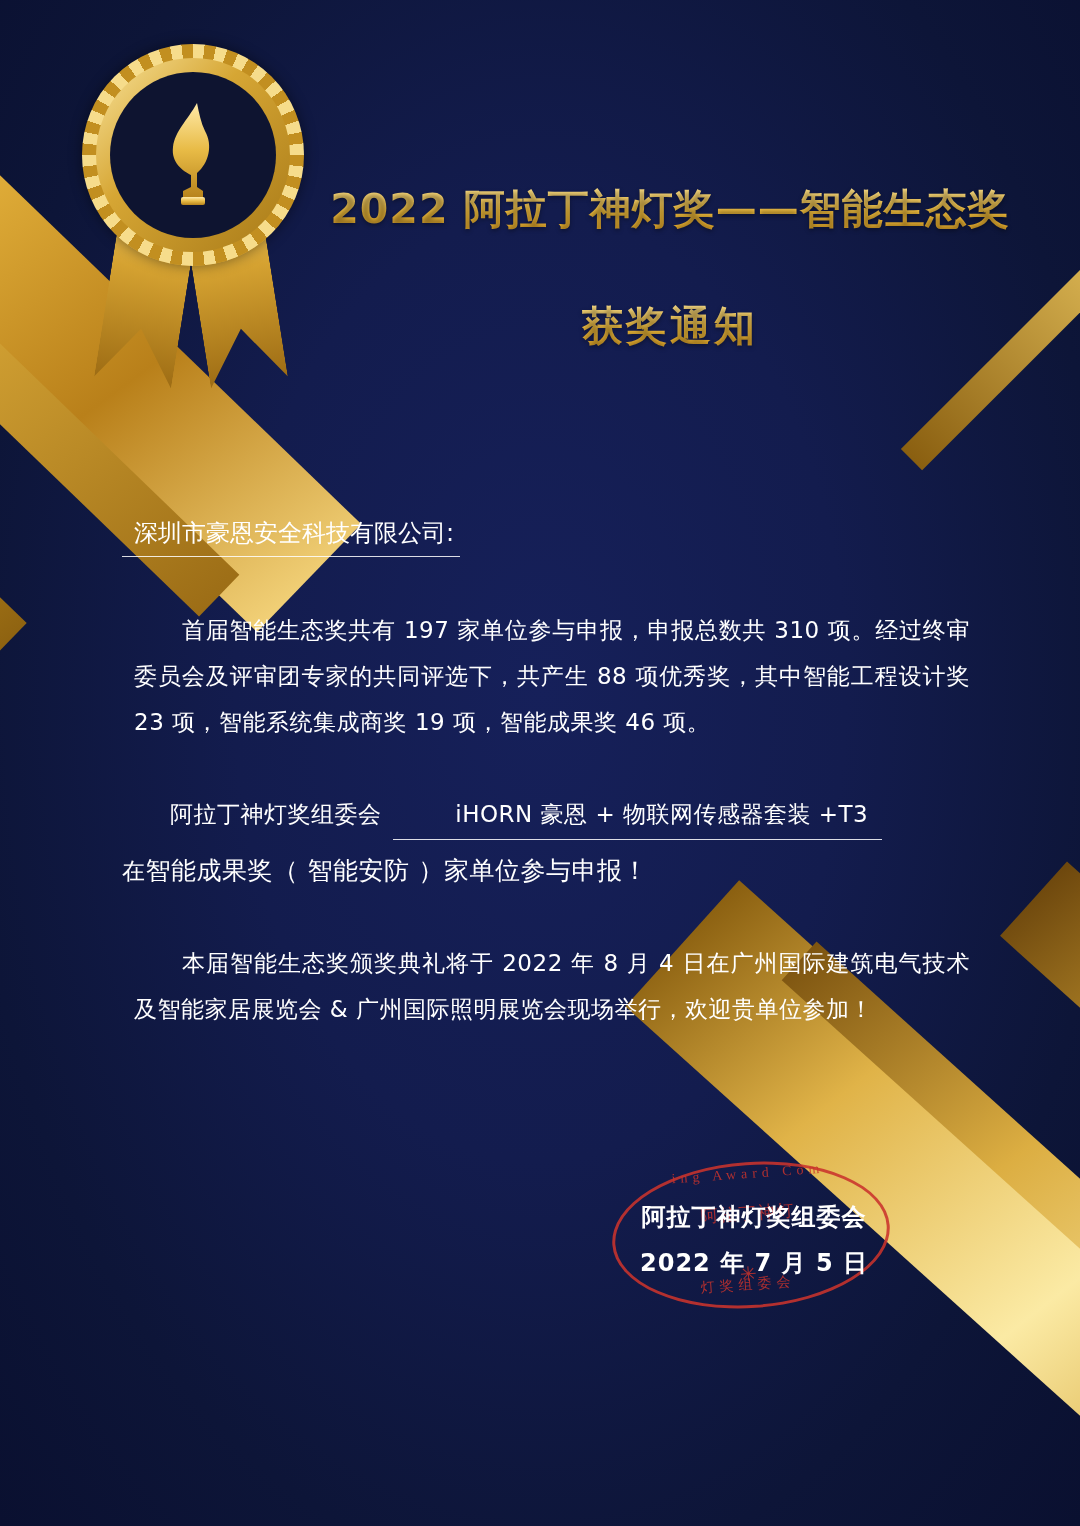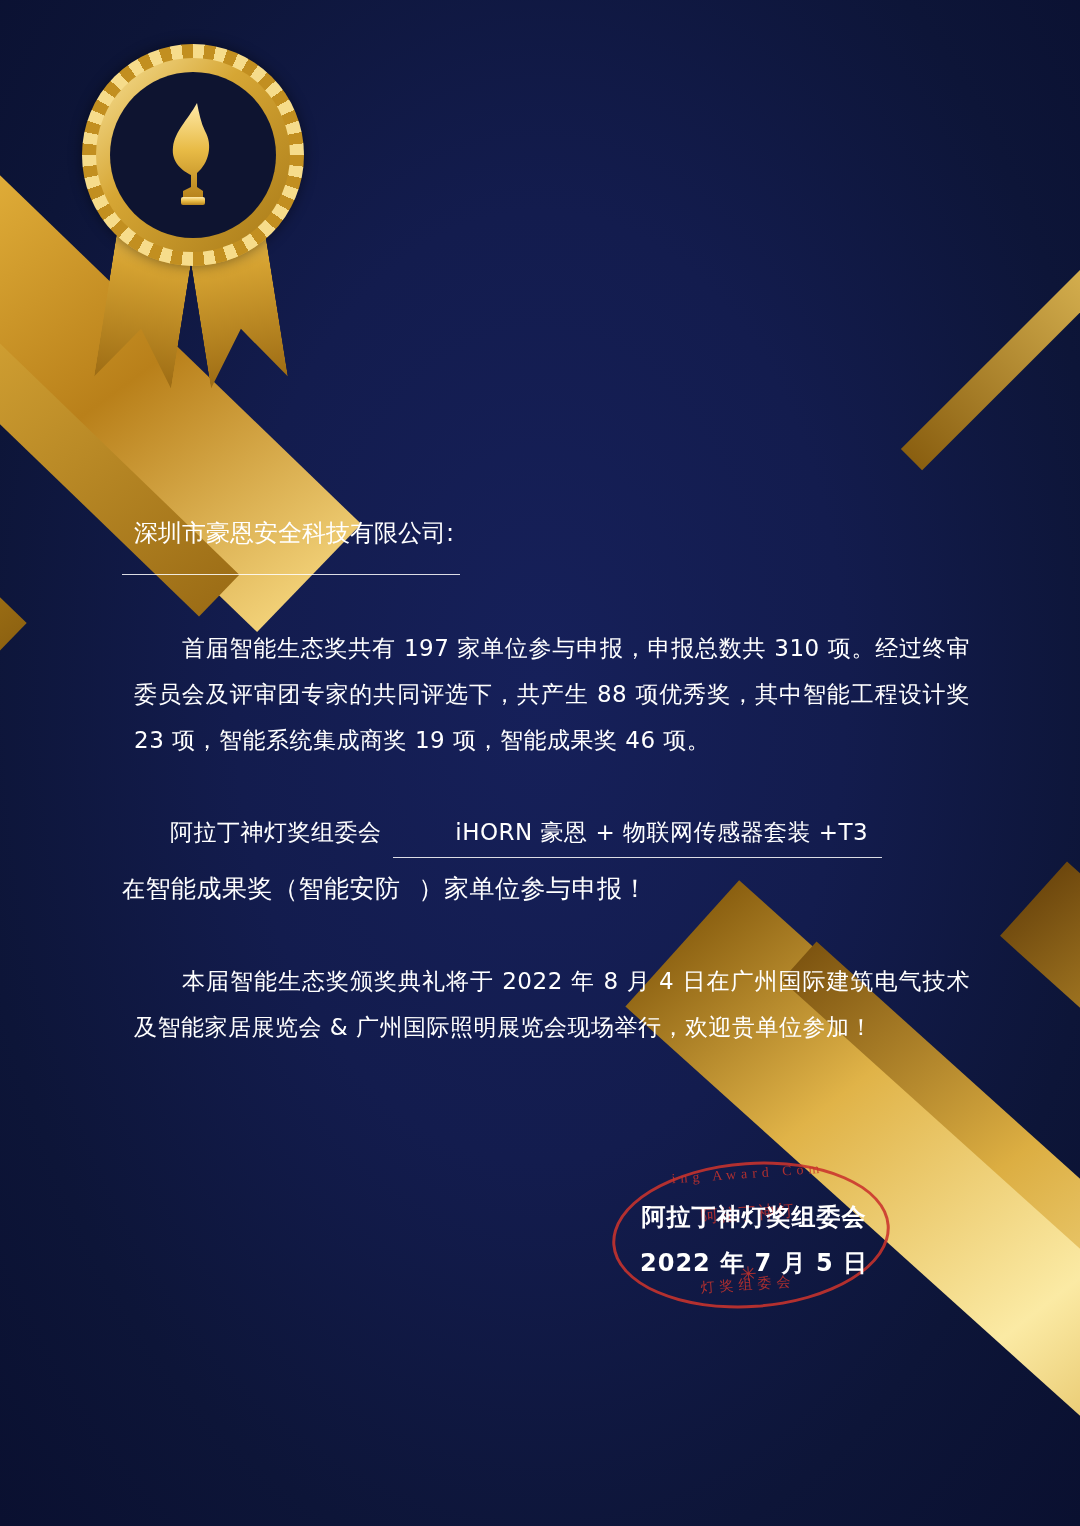--- a/index.html
+++ b/index.html
@@ -178,21 +178,21 @@
     top: 510px;
     color: #ffffff;
     font-family: "DejaVu Sans", "Liberation Sans", sans-serif;
     font-size: 23px;
     line-height: 46px;
   }
   .salutation {
     display: inline-block;
     font-size: 24px;
     border-bottom: 1px solid rgba(255,255,255,.85);
-    padding: 0 6px 18px 12px;
+    padding: 0 6px 0 12px;
     margin-bottom: 50px;
   }
   p.para {
     margin: 0 0 46px 12px;
     text-indent: 48px;
     letter-spacing: .5px;
     text-align: justify;
   }
   .project-line {
     margin: 0;
@@ -212,20 +212,21 @@
     font-size: 23px;
     letter-spacing: .5px;
   }
   .award-strong {
     font-weight: normal;
     font-size: 25px;
   }
   .award-cat {
     display: inline-block;
     min-width: 120px;
+    text-align: center;
   }
   .notice-line {
     margin: 38px 0 0 0;
     text-indent: 48px;
   }
 
   
   .stamp-area {
     position: absolute;
     right: 168px;
@@ -319,20 +320,24 @@
             <stop offset="50%" stop-color="#e8bb46"></stop>
             <stop offset="100%" stop-color="#b8841c"></stop>
           </linearGradient>
         </defs>
         <path d="M40 2 C30 20 18 30 16 46 C14 62 26 70 34 74 L34 86 L26 90 L26 96 L46 96 L46 90 L40 86 L40 72 C52 62 56 44 48 30 C44 22 42 12 40 2 Z" fill="url(#fg)"></path>
         <rect x="24" y="96" width="24" height="8" rx="2" fill="url(#fg)"></rect>
       </svg>
     </div>
   </div>
 
+  <div class="header">
+    <div class="title-line1">2022 阿拉丁神灯奖——智能生态奖</div>
+    <div class="title-line2">获奖通知</div>
+  </div>
 
   <div class="body-wrap">
     <div class="salutation">深圳市豪恩安全科技有限公司:</div>
 
     <p class="para">首届智能生态奖共有 197 家单位参与申报，申报总数共 310 项。经过终审委员会及评审团专家的共同评选下，共产生 88 项优秀奖，其中智能工程设计奖 23 项，智能系统集成商奖 19 项，智能成果奖 46 项。</p>
 
     <p class="project-line">
       <span>阿拉丁神灯奖组委会</span>
       <span class="blank-fill">iHORN 豪恩 + 物联网传感器套装 +T3</span>
     </p>

